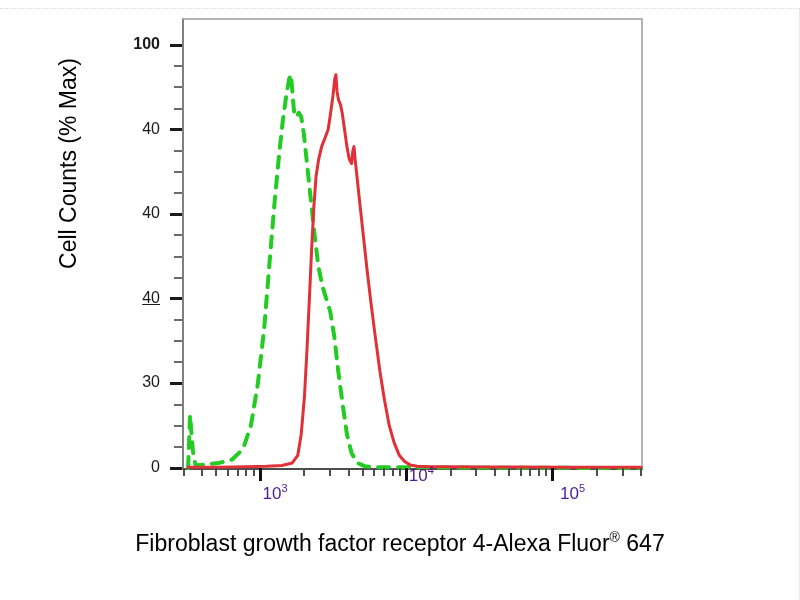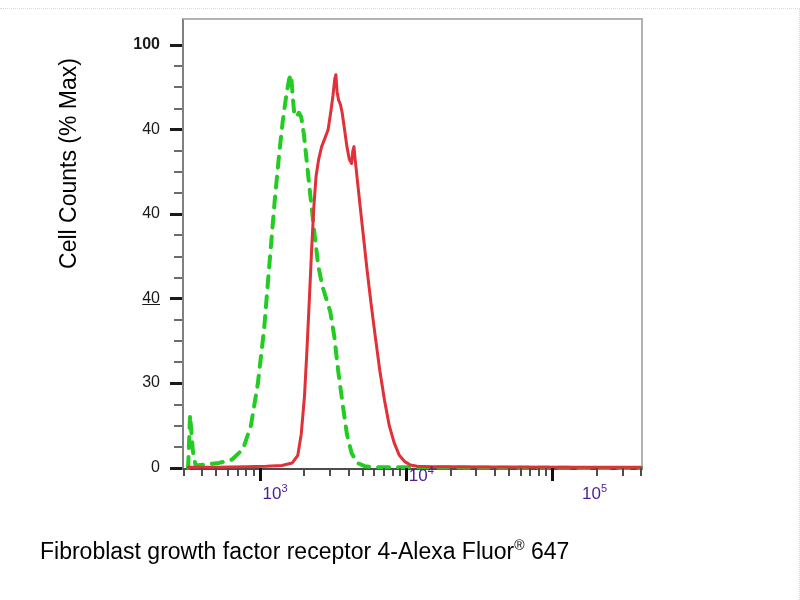--- a/index.html
+++ b/index.html
@@ -101,23 +101,23 @@
     text-align: center;
     font-size: 23px;
     color: #000000;
     white-space: nowrap;
   }
   #x-axis-title {
     position: absolute;
     left: 40px;
     top: 522px;
     width: 720px;
-    text-align: left;
+    text-align: center;
     font-size: 23px;
-    line-height: 47px;
+    line-height: 30px;
     color: #000000;
   }
   #x-axis-title sup {
     font-size: 14px;
     vertical-align: super;
   }
 </style>
 </head>
 <body>
 
@@ -186,21 +186,21 @@
       <div class="x-tick-label" style="left: 384.71px; top: 464px;"><span>10</span><sup>4</sup></div>
       <div class="x-tick-minor" style="left: 449.734px; top: 468px;"></div>
       <div class="x-tick-minor" style="left: 475.486px; top: 468px;"></div>
       <div class="x-tick-minor" style="left: 493.757px; top: 468px;"></div>
       <div class="x-tick-minor" style="left: 507.93px; top: 468px;"></div>
       <div class="x-tick-minor" style="left: 519.509px; top: 468px;"></div>
       <div class="x-tick-minor" style="left: 529.3px; top: 468px;"></div>
       <div class="x-tick-minor" style="left: 537.781px; top: 468px;"></div>
       <div class="x-tick-minor" style="left: 545.261px; top: 468px;"></div>
       <div class="x-tick-major" style="left: 551.453px; top: 468px;"></div>
-      <div class="x-tick-label" style="left: 558px; top: 482px; text-align: center;"><span>10</span><sup>5</sup></div>
+      <div class="x-tick-label" style="left: 536px; top: 482px; text-align: center;"><span>10</span><sup>5</sup></div>
       <div class="x-tick-minor" style="left: 595.977px; top: 468px;"></div>
       <div class="x-tick-minor" style="left: 621.729px; top: 468px;"></div>
       <div class="x-tick-minor" style="left: 640px; top: 468px;"></div>
     </div>
 
   <div id="y-axis-title">Cell Counts (% Max)</div>
 
   <div id="x-axis-title"><span>Fibroblast growth factor receptor 4-Alexa Fluor</span><sup>®</sup>
     <span>647</span></div>
 

